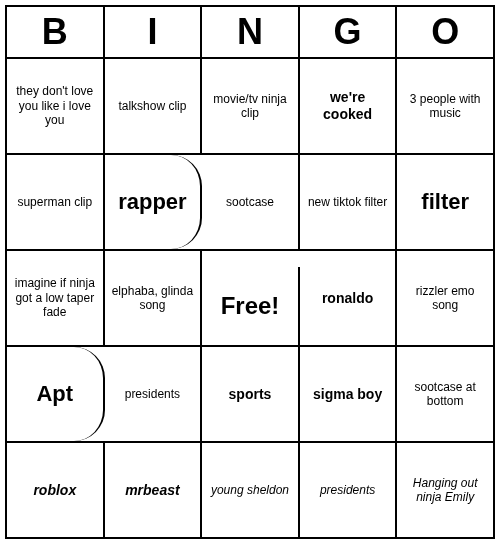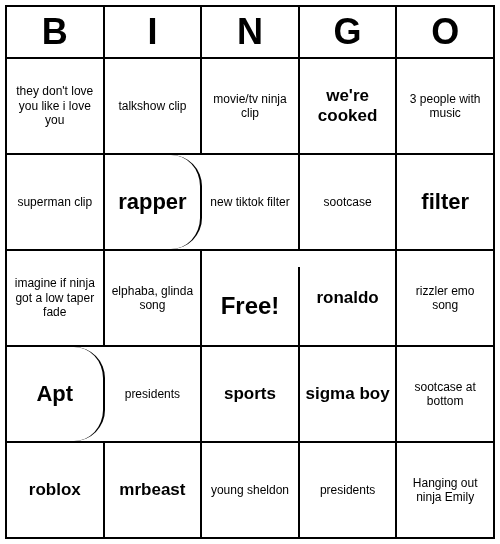--- a/index.html
+++ b/index.html
@@ -53,20 +53,21 @@
     }
 
     .bingo-row {
       display: flex;
       flex: 1;
       border-bottom: 2px solid #000;
     }
 
     .bingo-row:last-child {
       border-bottom: none;
+      font-style: italic;
     }
 
     .bingo-cell {
       flex: 1;
       border-right: 2px solid #000;
       display: flex;
       justify-content: center;
       align-items: center;
       text-align: center;
       padding: 4px;
@@ -78,21 +79,21 @@
       border-right: none;
     }
 
     .bingo-cell.large-text {
       font-size: 22px;
       font-weight: bold;
       border-radius: 31px;
     }
 
     .bingo-cell.medium-text {
-      font-size: 17px;
+      font-size: 14px;
       font-weight: bold;
     }
 
     .bingo-cell.free {
       font-size: 24px;
       font-weight: bold;
       margin-top: 16px;
     }
   </style>
 </head>
@@ -110,22 +111,22 @@
   <div class="bingo-row">
         <div class="bingo-cell">they don't love you like i love you</div>
         <div class="bingo-cell">talkshow clip</div>
         <div class="bingo-cell">movie/tv ninja clip</div>
         <div class="bingo-cell medium-text">we're cooked</div>
         <div class="bingo-cell">3 people with music</div>
       </div>
       <div class="bingo-row">
         <div class="bingo-cell">superman clip</div>
         <div class="bingo-cell large-text">rapper</div>
+        <div class="bingo-cell">sootcase</div>
         <div class="bingo-cell">new tiktok filter</div>
-        <div class="bingo-cell">sootcase</div>
         <div class="bingo-cell large-text">filter</div>
       </div>
       <div class="bingo-row">
         <div class="bingo-cell">imagine if ninja got a low taper fade</div>
         <div class="bingo-cell">elphaba, glinda song</div>
         <div class="bingo-cell free">Free!</div>
         <div class="bingo-cell medium-text">ronaldo</div>
         <div class="bingo-cell">rizzler emo song</div>
       </div>
       <div class="bingo-row">

